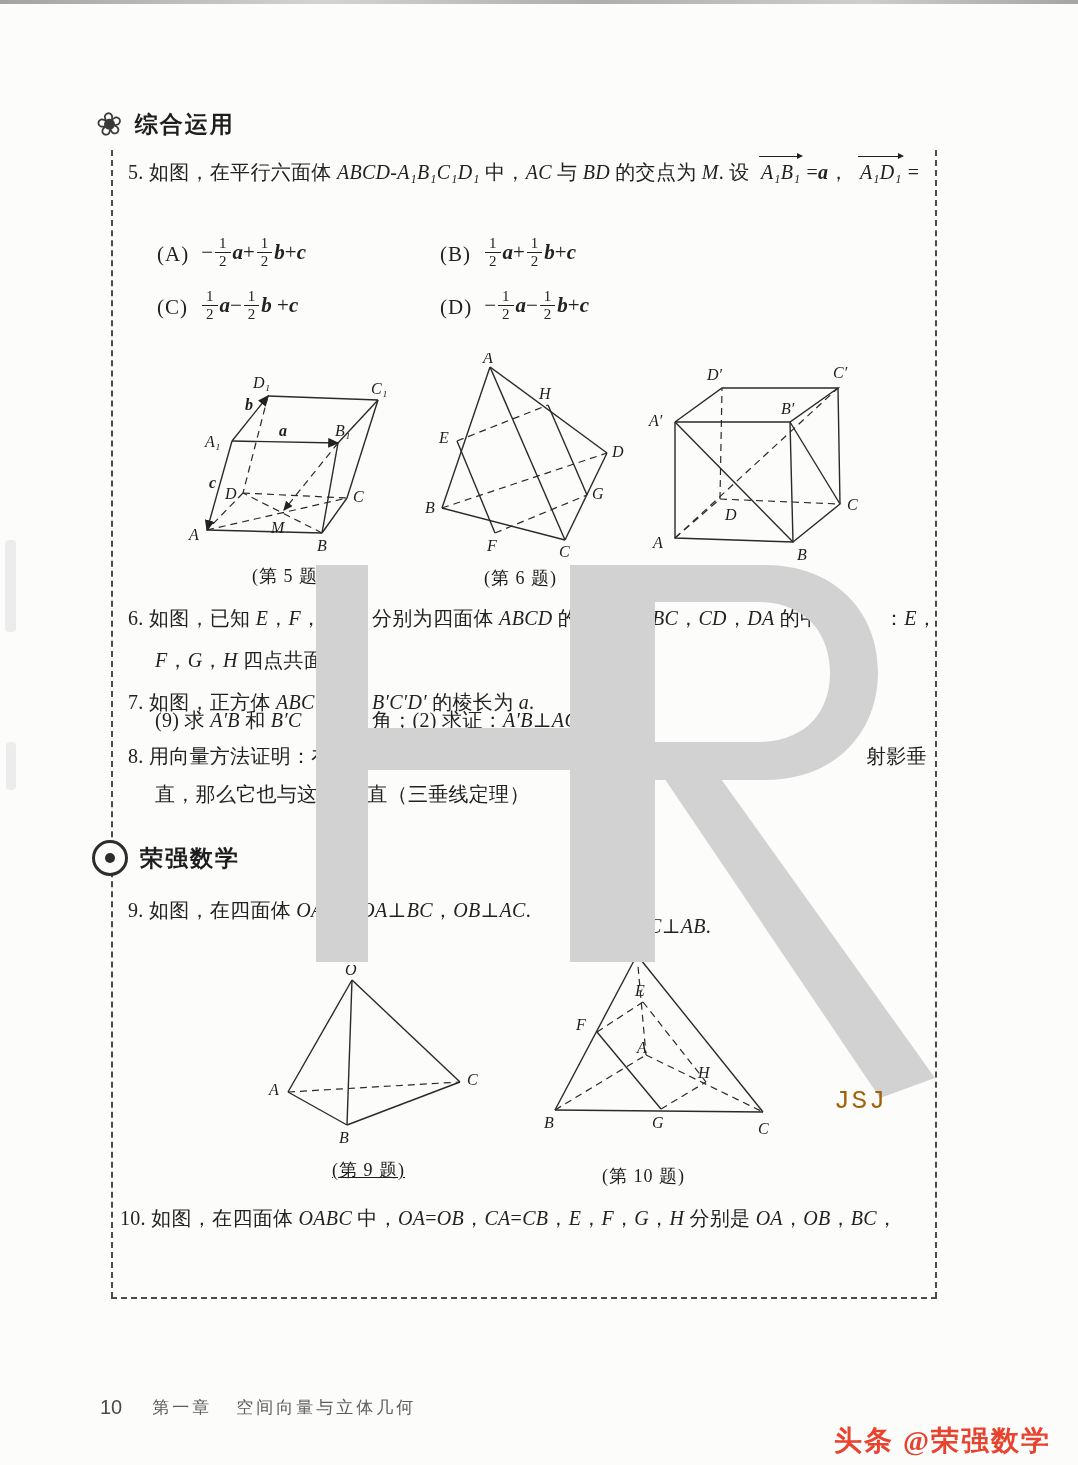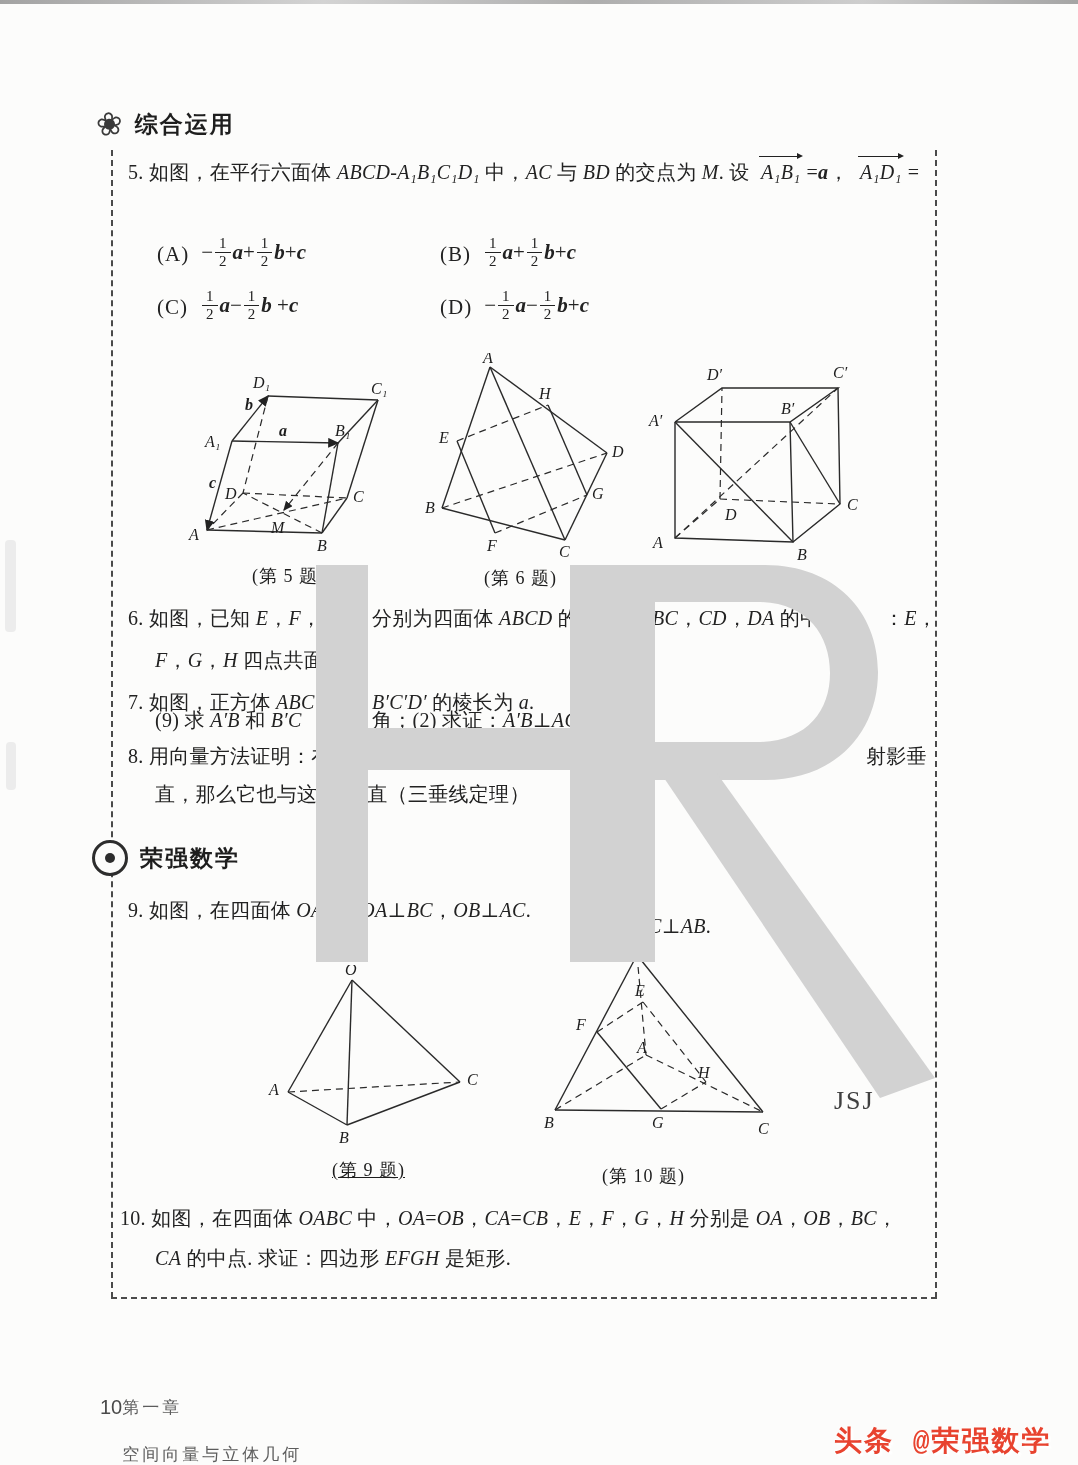--- a/index.html
+++ b/index.html
@@ -92,29 +92,29 @@
   .cap-2{left:484px;top:566px;}
   .cap-3{left:722px;top:566px;}
   .cap-4{left:332px;top:1158px;text-decoration:underline;}
   .cap-5{left:602px;top:1164px;}
 
   
   .wm{position:absolute;left:0;top:0;z-index:5;pointer-events:none;}
   .wm path{fill:#d2d2d2;}
 
   .jsj{position:absolute;left:834px;top:1086px;z-index:6;
-       font-family:Liberation Serif, serif;font-size:26px;color:#404040;letter-spacing:2px;}
-
-  .footer{position:absolute;left:100px;top:1396px;z-index:2;display:flex;align-items:flex-start;
+       font-family:Liberation Mono, monospace;font-size:26px;color:#a16207;letter-spacing:2px;}
+
+  .footer{position:absolute;left:100px;top:1396px;z-index:2;display:flex;align-items:center;gap:30px;
           font-family:"Liberation Sans","DejaVu Sans",sans-serif;color:#5c5c5c;}
   .footer .pg{font-size:20px;color:#4a4a4a;}
-  .footer .ch{font-size:17px;letter-spacing:3px;display:flex;gap:24px;flex-direction:column;}
+  .footer .ch{font-size:17px;letter-spacing:3px;display:flex;gap:24px;}
 
   .brand{position:absolute;left:834px;top:1422px;z-index:6;
-         font-family:Liberation Mono, monospace;font-weight:bold;font-size:28px;
+         font-family:Liberation Serif, serif;font-weight:bold;font-size:28px;
          color:#e8432f;letter-spacing:2px;
          text-shadow:2px 2px 0 rgba(255,255,255,.95),-1px -1px 0 rgba(255,255,255,.6),3px 3px 1px rgba(255,255,255,.6);}
 </style>
 </head>
 <body>
 
 <div class="page">
   <div class="topedge"></div>
   <div class="smudge sm1"></div>
   <div class="smudge sm2"></div>
@@ -331,21 +331,20 @@
           <text x="97" y="103">A</text>
           <text x="158" y="128">H</text>
           <text x="4" y="178">B</text>
           <text x="112" y="178">G</text>
           <text x="218" y="184">C</text>
         </g>
     </svg>
   </div>
 
   <div class="frag f-p10-1"><span>10. 如图，在四面体 </span><span class="it">OABC</span><span> 中，</span><span class="it">OA</span><span>=</span><span class="it">OB</span><span>，</span><span class="it">CA</span><span>=</span><span class="it">CB</span><span>，</span><span class="it">E</span><span>，</span><span class="it">F</span><span>，</span><span class="it">G</span><span>，</span><span class="it">H</span><span> 分别是 </span><span class="it">OA</span><span>，</span><span class="it">OB</span><span>，</span><span class="it">BC</span><span>，</span></div>
-  <div class="frag f-p10-2"><span class="it">CA</span><span> 的中点.  求证：四边形 </span><span class="it">EFGH</span><span> 是矩形.</span></div>
 
   <svg class="wm" width="1078" height="1465" viewBox="0 0 1078 1465">
     <g>
       <path d="M316,565 h52 v397 h-52 Z"></path>
       <path d="M368,728 h202 v42 h-202 Z"></path>
       <path d="M570,565 h42 v397 h-42 Z"></path>
       <path d="M612,565 h43 v397 h-43 Z"></path>
       <path d="M655,565 L765,565 C835,565 878,612 878,672 C878,733 835,780 765,780 L655,780 L655,742 L757,742 C806,742 830,712 830,673 C830,634 806,602 757,602 L655,602 Z"></path>
       <path d="M660,772 L716,772 L935,1078 L880,1098 Z"></path>
     </g>

